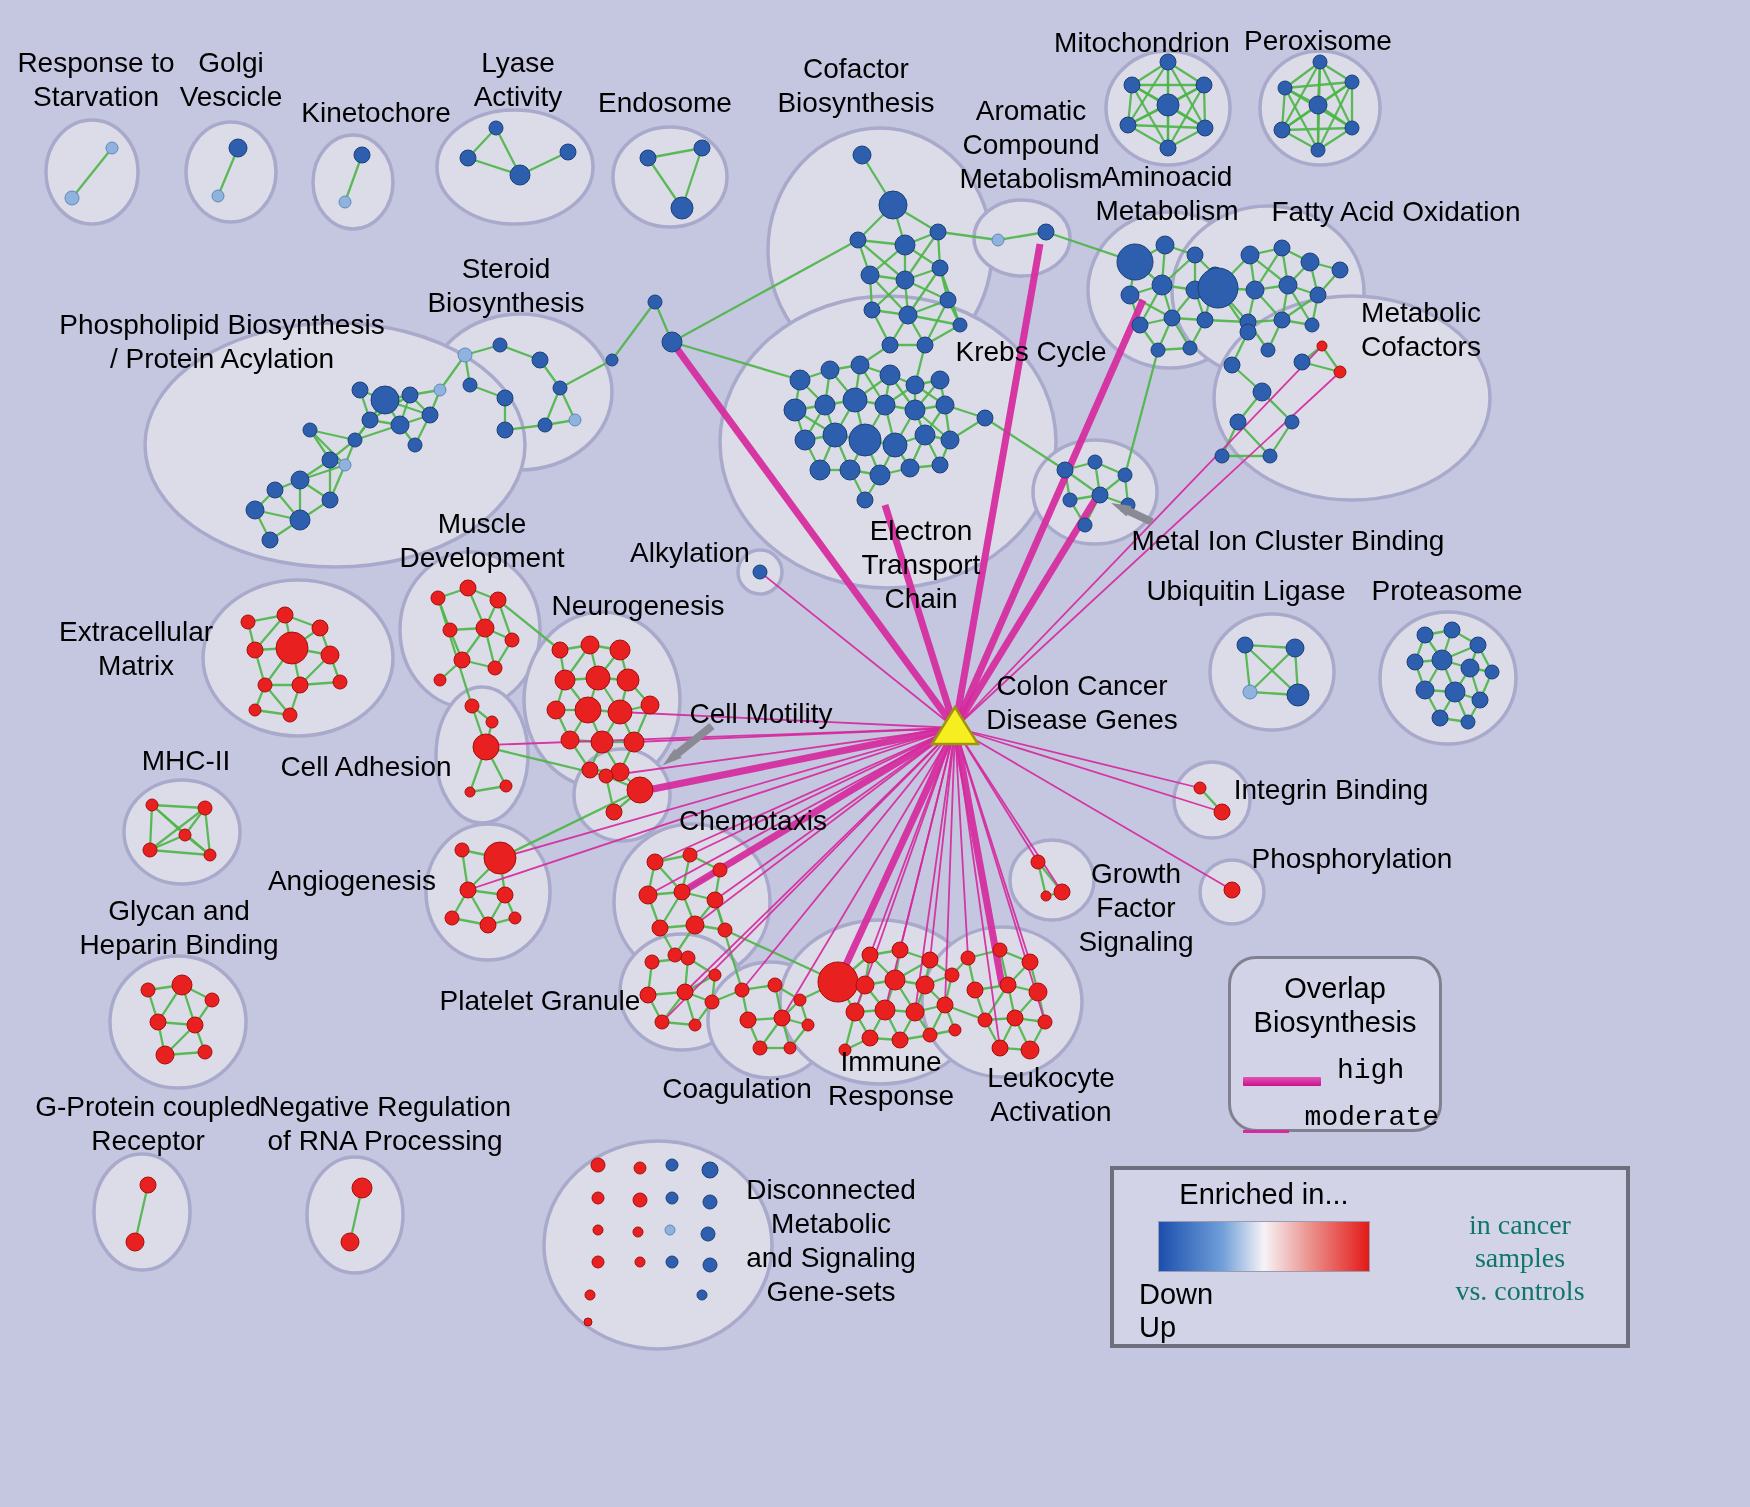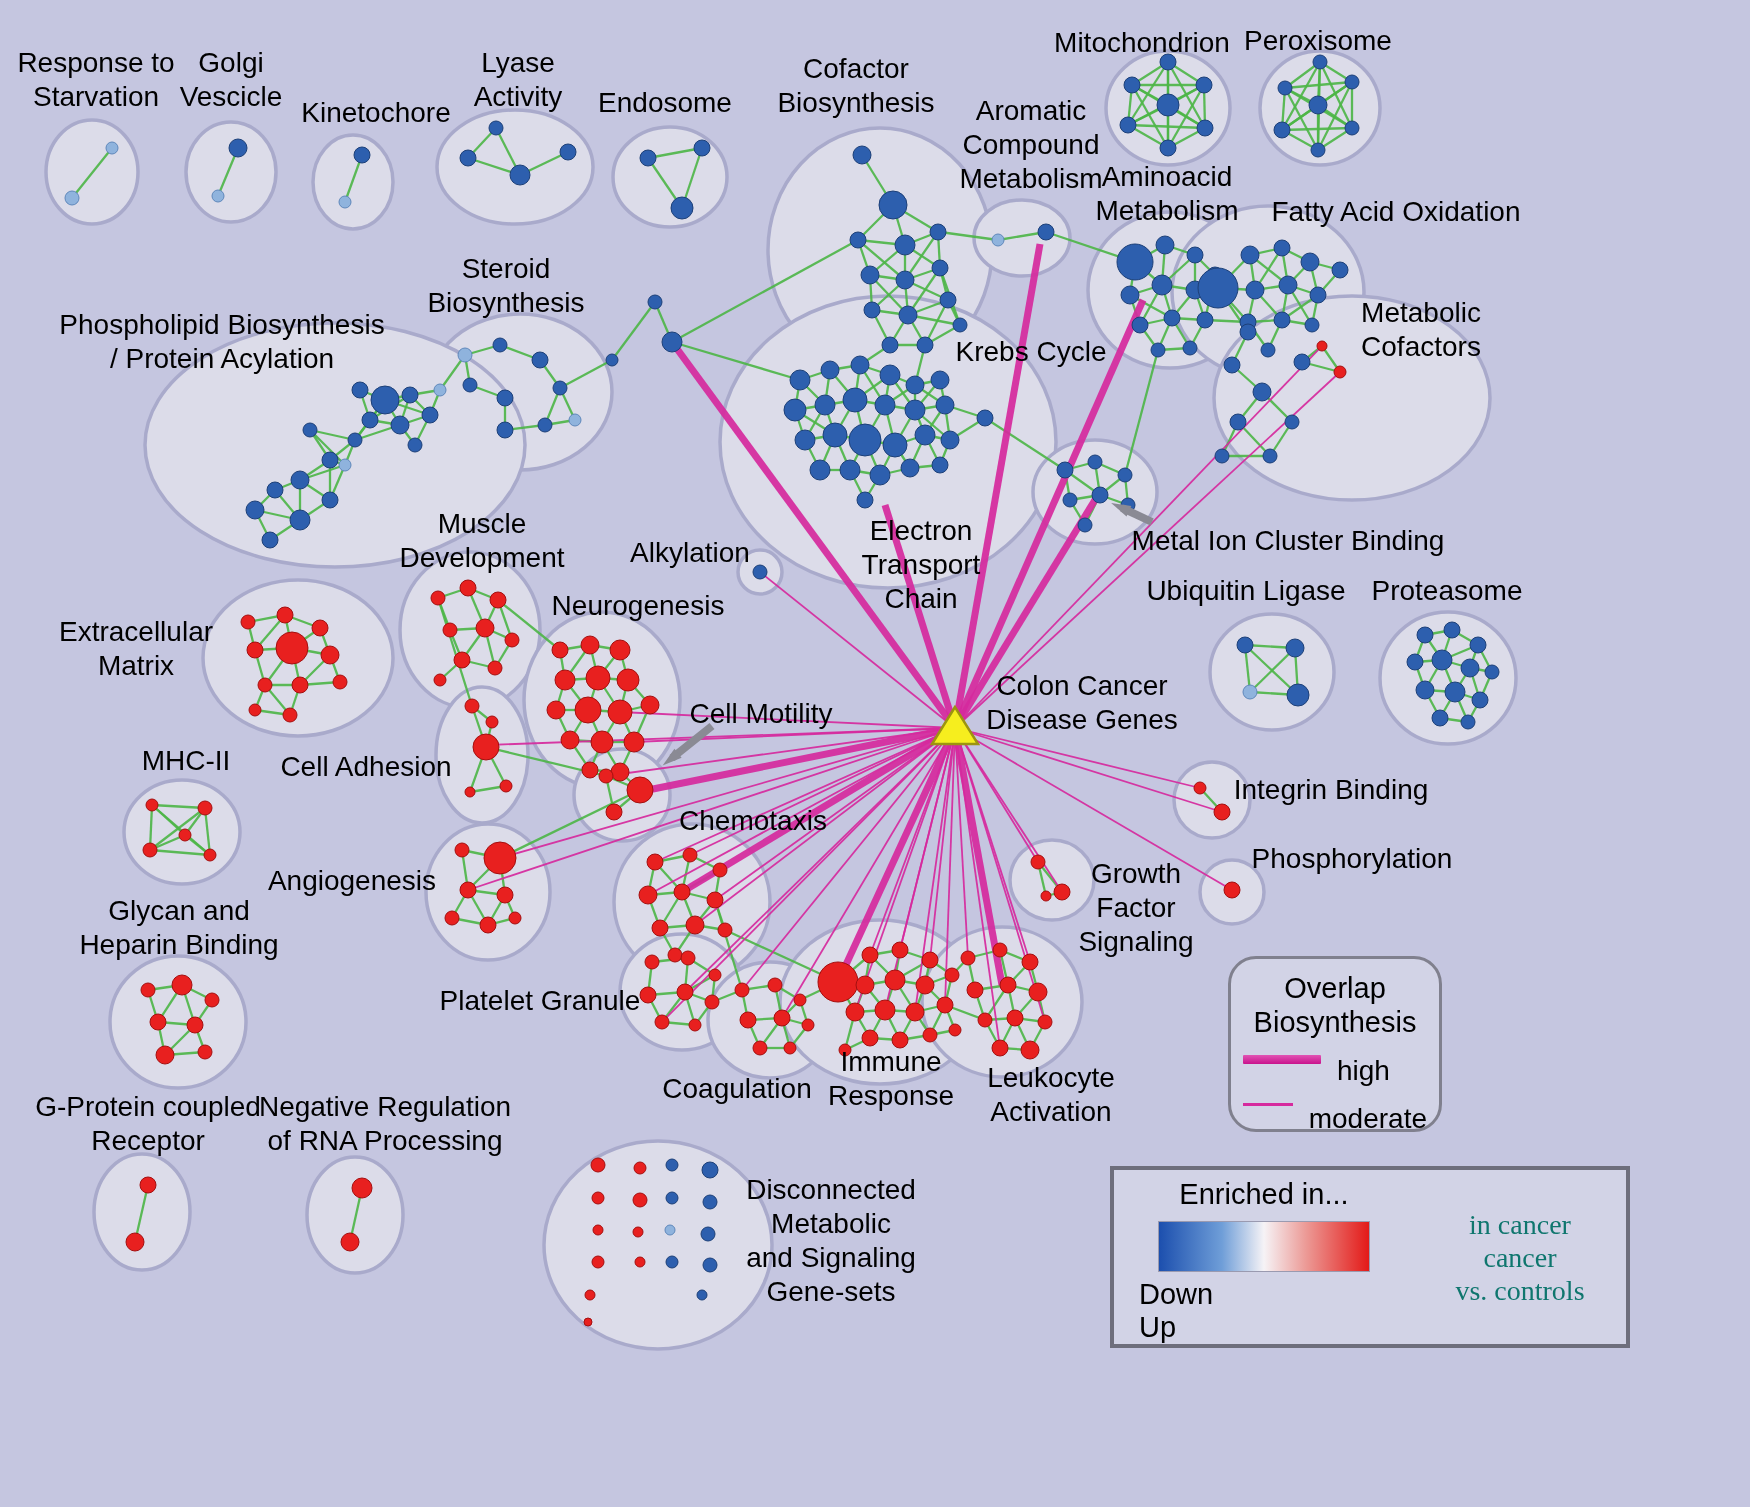--- a/index.html
+++ b/index.html
@@ -3,21 +3,21 @@
 <meta charset="utf-8">
 <style>
   html,body{margin:0;padding:0;}
   body{font-family:"Liberation Sans","DejaVu Sans",sans-serif;background:#9a9bb5;}
   .stage{position:relative;width:1750px;height:1507px;background:#c5c6e0;overflow:hidden;}
   svg#net{position:absolute;left:0;top:0;}
   .lbl{font-family:"Liberation Sans","DejaVu Sans",sans-serif;font-size:28px;fill:#000;}
   .legend{position:absolute;box-sizing:border-box;background:#d2d3e6;}
   .legend-overlap{left:1228px;top:956px;width:214px;height:176px;border:3px solid #80808e;border-radius:28px;}
   .lg-title{margin-top:12px;text-align:center;font-size:29px;line-height:34px;color:#000;}
-  .lg-row{display:flex;align-items:flex-start;margin:16px 12px 0 12px;}
+  .lg-row{display:flex;align-items:flex-end;margin:16px 0 0 12px;font-family:Liberation Mono, monospace;}
   .bar-high{width:78px;height:9px;background:linear-gradient(#e154b4,#c9128d);border-radius:1px;}
   .bar-moderate{width:80px;height:3px;background:#d62a9e;}
   .lg-row-label{margin-left:16px;font-size:28px;color:#000;}
   .legend-enriched{left:1110px;top:1166px;width:520px;height:182px;border:4px solid #6e6e7c;display:flex;}
   .enr-left{width:300px;display:flex;flex-direction:column;align-items:center;}
   .enr-title{margin-top:8px;font-size:29px;color:#000;}
   .grad-bar{width:210px;height:52px;margin-top:10px;border:1px solid #9a9ab0;
     background:linear-gradient(90deg,#1c4fae 0%,#6f9ed8 30%,#f6f3f6 50%,#ec9a96 70%,#e31a18 100%);}
   .grad-labels{width:250px;display:flex;justify-content:space-between;margin-top:6px;font-size:29px;color:#000;flex-direction:column;}
   .enr-side{flex:1;display:flex;flex-direction:column;justify-content:center;align-items:center;font-size:28px;line-height:33px;color:#0f766e;text-align:center;font-family:Liberation Serif, serif;}
@@ -1020,17 +1020,17 @@
     <div class="enr-left">
       <div class="enr-title">Enriched in...</div>
       <div class="grad-bar"></div>
       <div class="grad-labels">
         <span>Down</span>
         <span>Up</span>
       </div>
     </div>
     <div class="enr-side">
       <div>in cancer</div>
-      <div>cancer</div>
+      <div>samples</div>
       <div>vs. controls</div>
     </div>
   </div>
 </div>
 
 </body></html>

